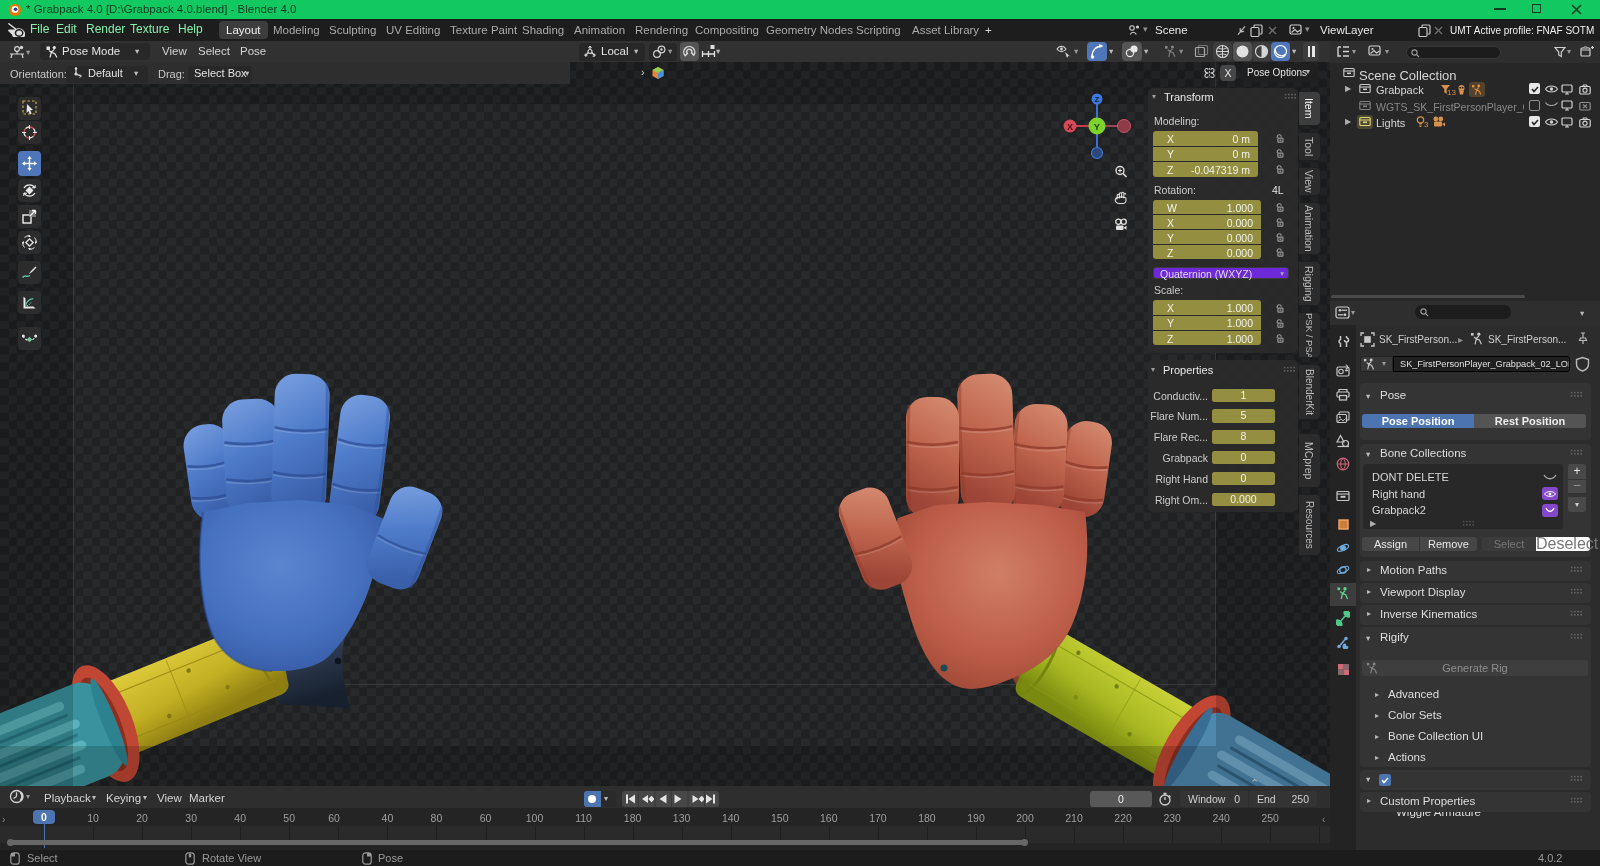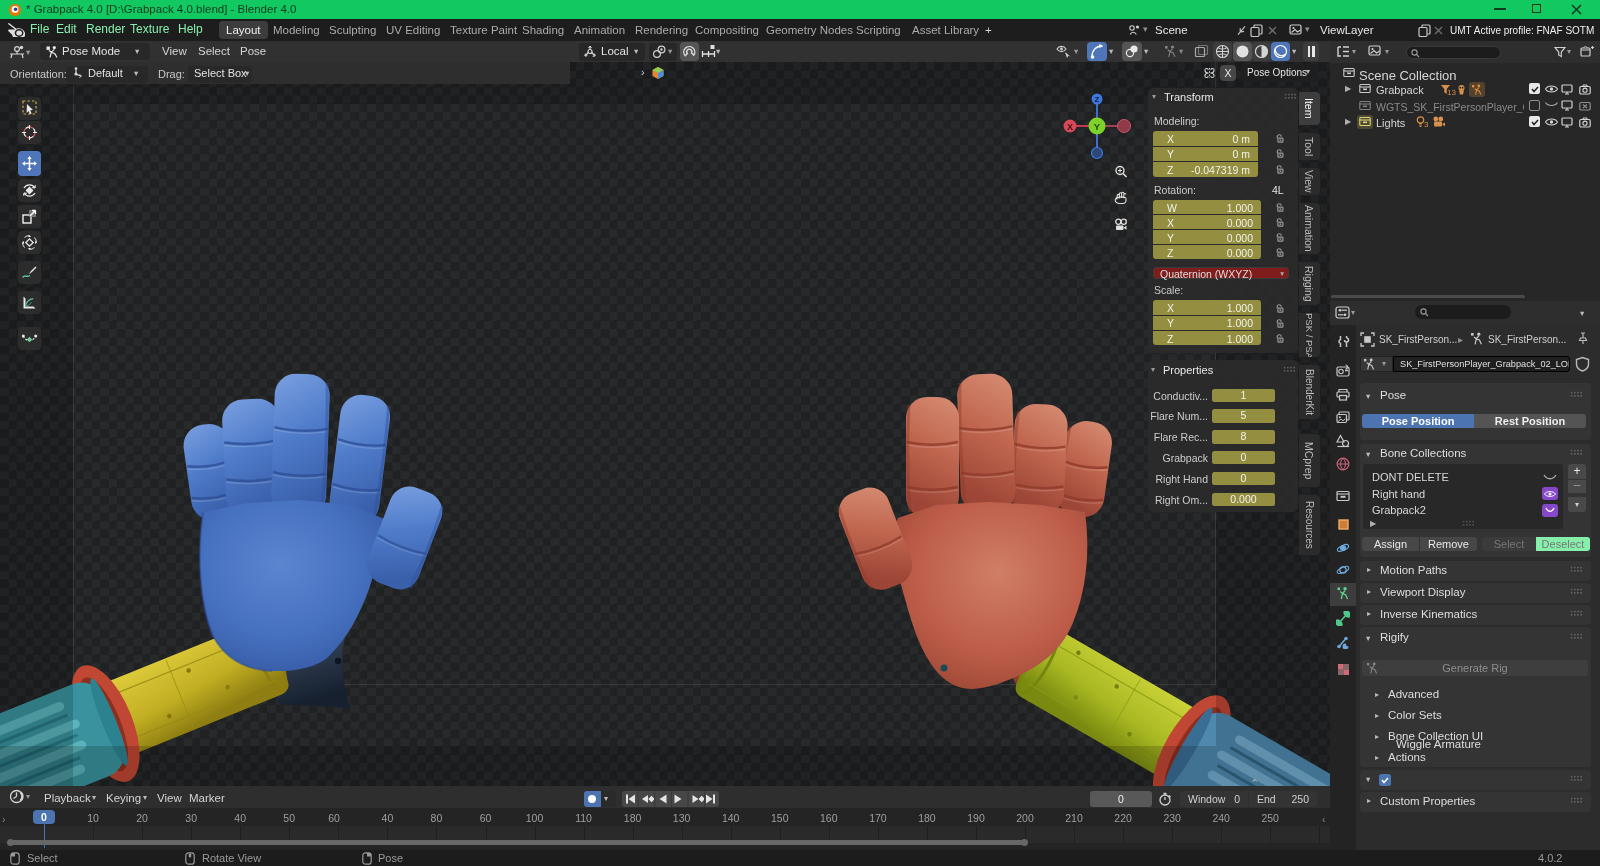--- a/index.html
+++ b/index.html
@@ -609,21 +609,21 @@
   <svg class="lockicon" style="left:1275px;top:232.5px" viewBox="0 0 10 10">
       <path d="M2.5 4.5 V3 a2.2 2.2 0 0 1 4.4 0" fill="none" stroke="#9a9a9a" stroke-width="1.3"></path>
       <rect x="3.2" y="4.5" width="5.6" height="4.6" rx="0.8" fill="none" stroke="#9a9a9a" stroke-width="1.3"></rect>
       <rect x="5" y="6" width="2" height="1.6" fill="#9a9a9a"></rect>
     </svg>
   <svg class="lockicon" style="left:1275px;top:247.5px" viewBox="0 0 10 10">
       <path d="M2.5 4.5 V3 a2.2 2.2 0 0 1 4.4 0" fill="none" stroke="#9a9a9a" stroke-width="1.3"></path>
       <rect x="3.2" y="4.5" width="5.6" height="4.6" rx="0.8" fill="none" stroke="#9a9a9a" stroke-width="1.3"></rect>
       <rect x="5" y="6" width="2" height="1.6" fill="#9a9a9a"></rect>
     </svg>
-  <div class="abs" style="left:1153px;top:266.5px;width:136px;height:12.5px;background:#7f1d1d;border:1px solid #3c3c3c;border-radius:3px;padding-left:8px;">
+  <div class="abs" style="left:1153px;top:266.5px;width:136px;height:12.5px;background:#6d28d9;border:1px solid #3c3c3c;border-radius:3px;padding-left:8px;">
     <span style="position:absolute;left:6px;top:0px;font-size:10.5px;color:#dddddd">Quaternion (WXYZ)</span>
     <span style="position:absolute;right:4px;top:1.5px;font-size:7.5px;color:#aaa">▾</span>
   </div>
   <div class="np-label" style="left:1154px;top:284px">Scale:</div>
   <div class="np-field" style="left:1153px;top:300.3px;width:108px;height:14.7px;border-radius:3px 3px 0 0">
       <span style="position:absolute;left:14px;top:1.8499999999999996px">X</span>
       <span style="position:absolute;right:8px;top:1.8499999999999996px">1.000</span>
     </div>
   <div class="np-field" style="left:1153px;top:315.5px;width:108px;height:14.7px;border-radius:0">
       <span style="position:absolute;left:14px;top:1.8499999999999996px">Y</span>
@@ -958,21 +958,21 @@
       <path d="M1 1 C3 5.5 7 5.5 9 1" fill="none" stroke="#fff" stroke-width="1.2"></path>
     </svg>
   <div class="hdrtxt" style="left:1370px;top:519px;color:#b0b0b0;font-size:8px">▶</div>
   <div class="grip" style="left:1462px;top:520px;opacity:0.4"></div>
   <div class="abs" style="left:1568px;top:464px;width:18px;height:15px;background:#494949;border-radius:3px 3px 0 0;color:#e8e8e8;text-align:center;line-height:15px;font-size:12px">+</div>
   <div class="abs" style="left:1568px;top:480px;width:18px;height:13px;background:#494949;color:#9a9a9a;text-align:center;line-height:11px;font-size:12px">–</div>
   <div class="abs" style="left:1568px;top:497px;width:18px;height:15px;background:#494949;border-radius:0 0 3px 3px;color:#cfcfcf;text-align:center;line-height:15px;font-size:8px">▾</div>
   <div class="abs" style="left:1362px;top:537px;width:57px;height:14px;background:#474747;border-radius:3px 0 0 3px;color:#e8e8e8;text-align:center;line-height:14px;font-size:11px">Assign</div>
   <div class="abs" style="left:1420px;top:537px;width:57px;height:14px;background:#474747;border-radius:0 3px 3px 0;color:#e8e8e8;text-align:center;line-height:14px;font-size:11px">Remove</div>
   <div class="abs" style="left:1482px;top:537px;width:54px;height:14px;background:#3b3b3b;border-radius:3px 0 0 3px;color:#777;text-align:center;line-height:14px;font-size:11px">Select</div>
-  <div class="abs" style="left:1536px;top:537px;width:54px;height:14px;background:#86efac;border-radius:0 3px 3px 0;color:#777;text-align:center;line-height:14px;font-size:11px">Deselect</div>
+  <div class="abs" style="left:1536px;top:537px;width:54px;height:14px;background:#ffffff;border-radius:0 3px 3px 0;color:#777;text-align:center;line-height:14px;font-size:16px">Deselect</div>
 
   <div class="ppanel" style="left:1360px;top:561px;width:231px;height:20px"></div>
   <div class="hdrtxt" style="left:1367px;top:565px;color:#bbb;font-size:8px">▸</div>
   <div class="phead" style="left:1380px;top:564px">Motion Paths</div>
   <div class="grip" style="left:1570px;top:566px"></div>
   <div class="ppanel" style="left:1360px;top:583px;width:231px;height:20px"></div>
   <div class="hdrtxt" style="left:1367px;top:587px;color:#bbb;font-size:8px">▸</div>
   <div class="phead" style="left:1380px;top:586px">Viewport Display</div>
   <div class="grip" style="left:1570px;top:588px"></div>
   <div class="ppanel" style="left:1360px;top:605px;width:231px;height:20px"></div>
@@ -998,21 +998,21 @@
   <div class="phead" style="left:1388px;top:730px">Bone Collection UI</div>
   <div class="hdrtxt" style="left:1375px;top:753px;color:#bbb;font-size:8px">▸</div>
   <div class="phead" style="left:1388px;top:751px">Actions</div>
 
   <div class="ppanel" style="left:1360px;top:770px;width:231px;height:20px"></div>
   <div class="hdrtxt" style="left:1366px;top:774px;color:#bbb;font-size:8.5px">▾</div>
   <div class="abs" style="left:1379px;top:774px;width:12px;height:12px;background:#4c74b0;border-radius:2.5px"></div>
   <svg class="ico" style="left:1381px;top:777px" width="8" height="7" viewBox="0 0 8 7">
       <path d="M1 3 L3 5.5 L7 1" fill="none" stroke="#fff" stroke-width="1.5"></path>
     </svg>
-  <div class="phead" style="left:1396px;top:738px">Wiggle Armature</div>
+  <div class="phead" style="left:1396px;top:806px">Wiggle Armature</div>
   <div class="grip" style="left:1570px;top:775px"></div>
   <div class="ppanel" style="left:1360px;top:792px;width:231px;height:20px"></div>
   <div class="hdrtxt" style="left:1367px;top:796px;color:#bbb;font-size:8px">▸</div>
   <div class="phead" style="left:1380px;top:795px">Custom Properties</div>
   <div class="grip" style="left:1570px;top:797px"></div>
 
   <div class="abs" id="timeline"></div>
   <div class="abs" id="tlhdr"></div>
   <div class="abs" id="tlruler"></div>
   <div class="abs" id="tlband"></div>

